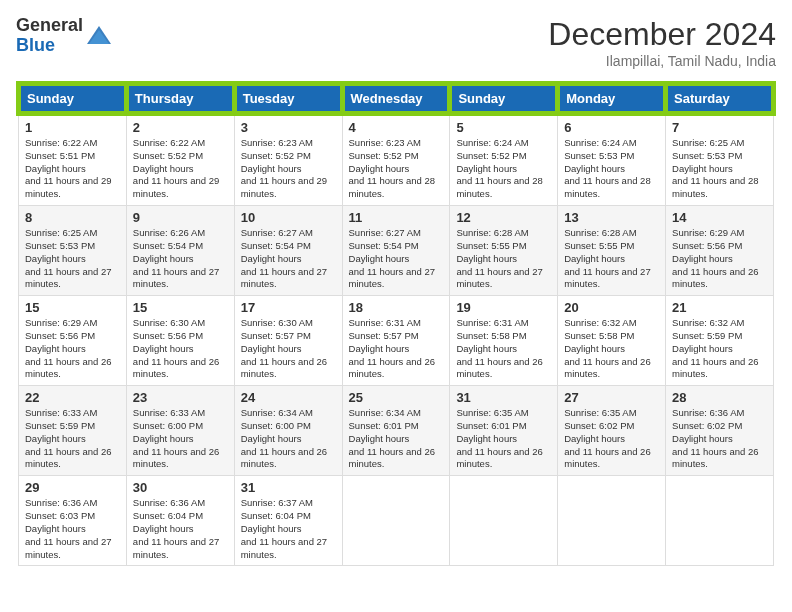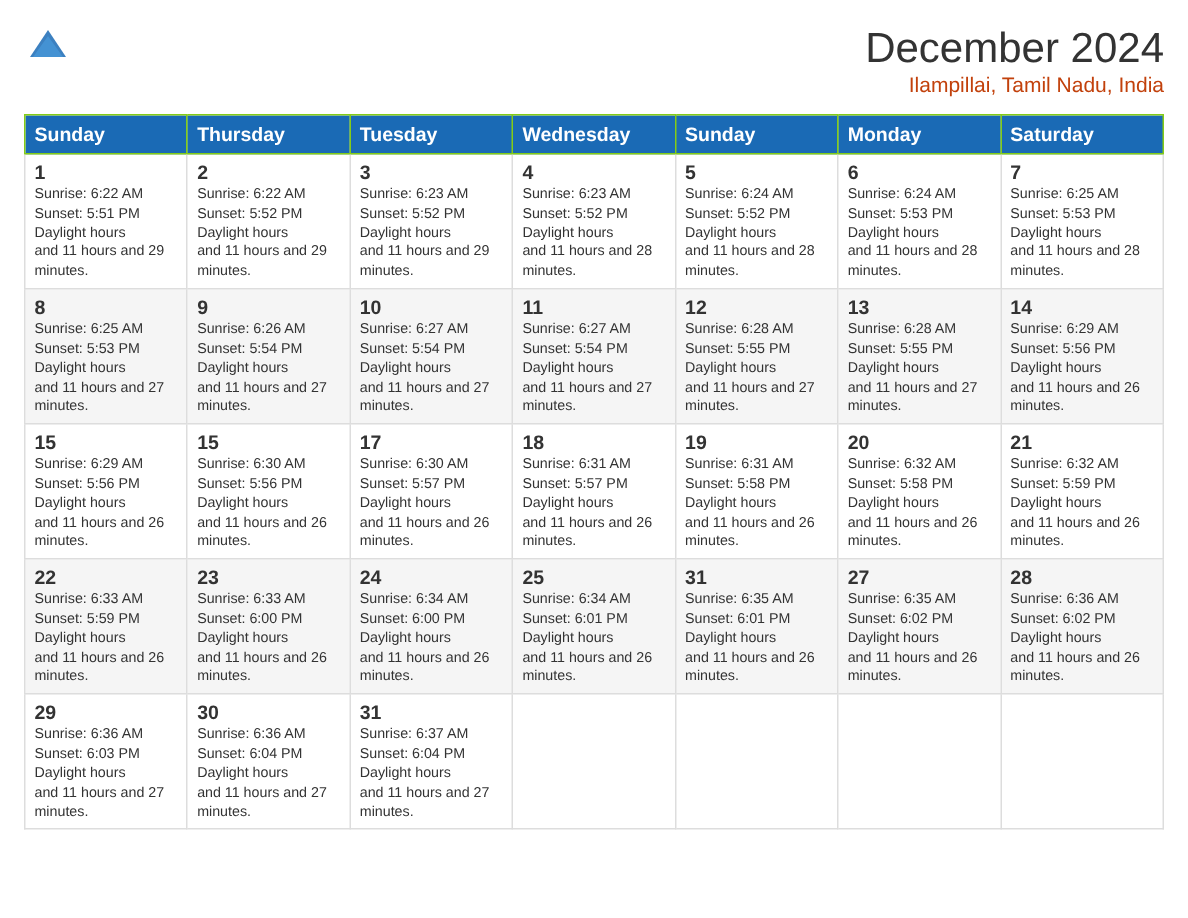--- a/index.html
+++ b/index.html
@@ -37,41 +37,41 @@
     }
     .logo-icon {
       width: 28px;
       height: 28px;
       margin-left: 2px;
     }
     .title-block {
       text-align: right;
     }
     .month-title {
-      font-size: 28px;
+      font-size: 32px;
       font-weight: normal;
       color: #333;
     }
     .location {
       font-size: 14px;
-      color: #c2410c;
+      color: #737373;
     }
     table {
       width: 100%;
       border-collapse: collapse;
       table-layout: fixed;
     }
     th {
       background-color: #1a6ab5;
       color: white;
       text-align: left;
       padding: 5px 6px;
       font-size: 13px;
       font-weight: bold;
-      border: 1px solid #84cc16;
+      border: 5px solid #84cc16;
     }
     td {
       vertical-align: top;
       border: 1px solid #ddd;
       padding: 4px 6px;
       font-size: 10px;
       color: #333;
       height: 80px;
     }
     .day-num {
@@ -91,20 +91,24 @@
     }
     tr:nth-child(odd) td { background-color: #fff; }
     tr:nth-child(even) td { background-color: #f5f5f5; }
     th { background-color: #1a6ab5; }
   </style>
 </head>
 <body>
 
 <div class="header">
   <div class="logo">
+    <div class="logo-text">
+      <span class="logo-general">General</span>
+      <span class="logo-blue">Blue</span>
+    </div>
     <svg class="logo-icon" viewBox="0 0 28 28">
       <polygon points="14,4 26,22 2,22" fill="#1a6ab5" opacity="0.85"></polygon>
       <polygon points="14,8 24,22 4,22" fill="#4a9ee0" opacity="0.6"></polygon>
     </svg>
   </div>
   <div class="title-block">
     <div class="month-title">December 2024</div>
     <div class="location">Ilampillai, Tamil Nadu, India</div>
   </div>
 </div>

